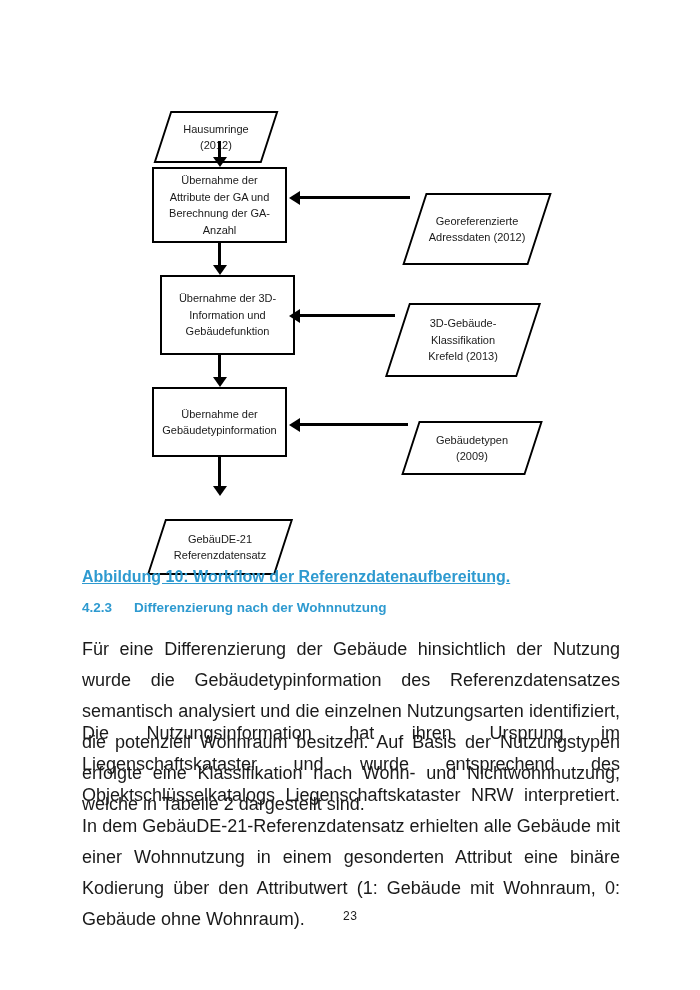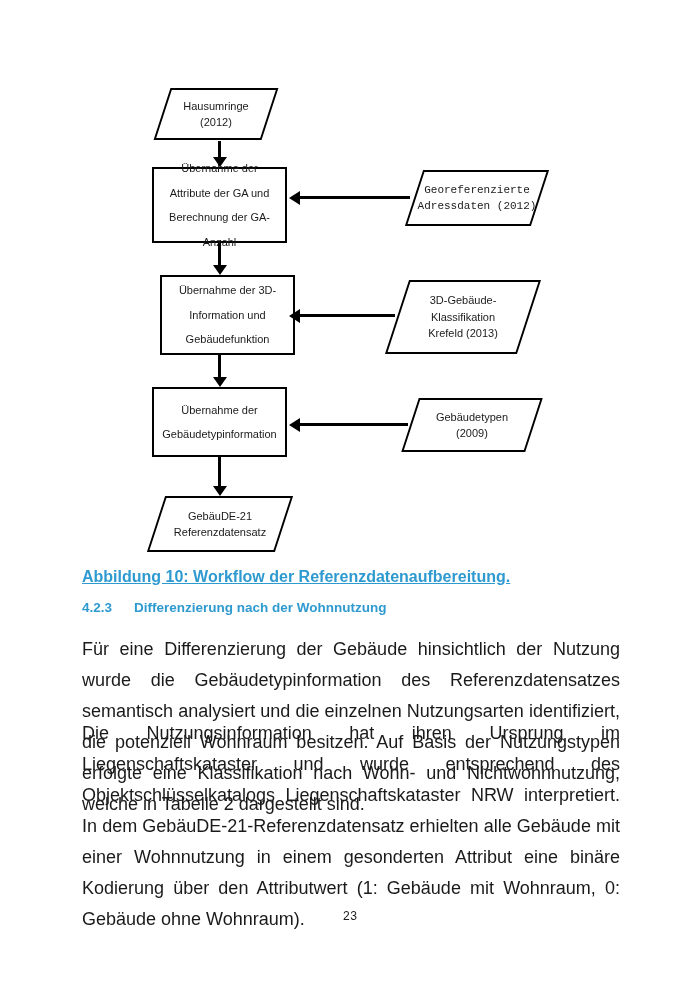--- a/index.html
+++ b/index.html
@@ -15,23 +15,22 @@
   
   .flow-rect {
     position:absolute;
     border:2px solid #000;
     background:#fff;
     display:flex; flex-direction:column;
     justify-content:center; align-items:center;
     text-align:center;
     font-size:11px; line-height:1.5;
     box-sizing:border-box;
-    gap:8px;
   }
-  .flow-para { position:absolute; }
+  .flow-para { position:absolute;margin-top:23px; }
   .flow-para .para-bg {
     position:absolute; inset:0;
     border:2px solid #000; background:#fff;
     transform:skewX(-18deg);
     box-sizing:border-box;
   }
   .flow-para .para-text {
     position:relative; width:100%; height:100%;
     display:flex; flex-direction:column;
     justify-content:center; align-items:center;
@@ -94,21 +93,21 @@
 
     <div class="arrow-v" style="left:218px; top:141px; height:16px;"></div>
 
     <div class="flow-rect" style="left:152px; top:167px; width:135px; height:76px;">
       <div>Übernahme der</div>
       <div>Attribute der GA und</div>
       <div>Berechnung der GA-</div>
       <div>Anzahl</div>
     </div>
 
-    <div class="flow-para" style="left:414px; top:170px; width:126px; height:56px;font-family:Liberation Mono, monospace;">
+    <div class="flow-para" style="left:414px; top:170px; width:126px; height:72px;">
       <div class="para-bg"></div>
       <div class="para-text">
         <div>Georeferenzierte</div>
         <div>Adressdaten (2012)</div>
       </div>
     </div>
 
     <div class="arrow-h" style="left:300px; top:196px; width:110px;"></div>
 
     <div class="arrow-v" style="left:218px; top:243px; height:22px;"></div>

